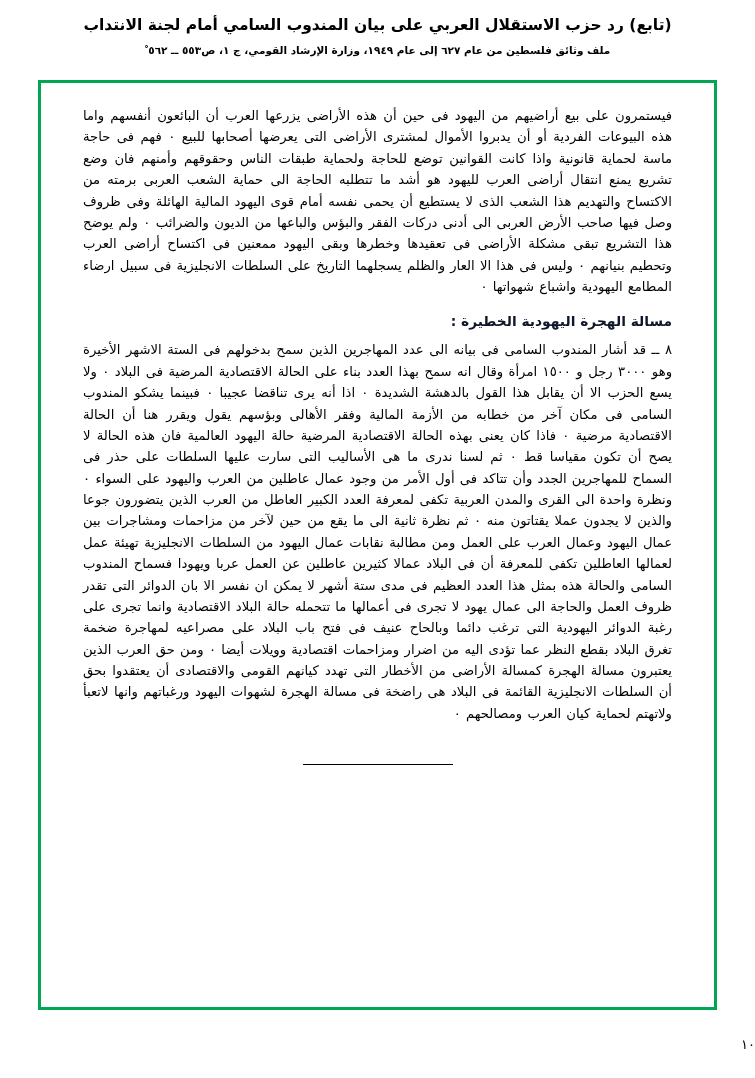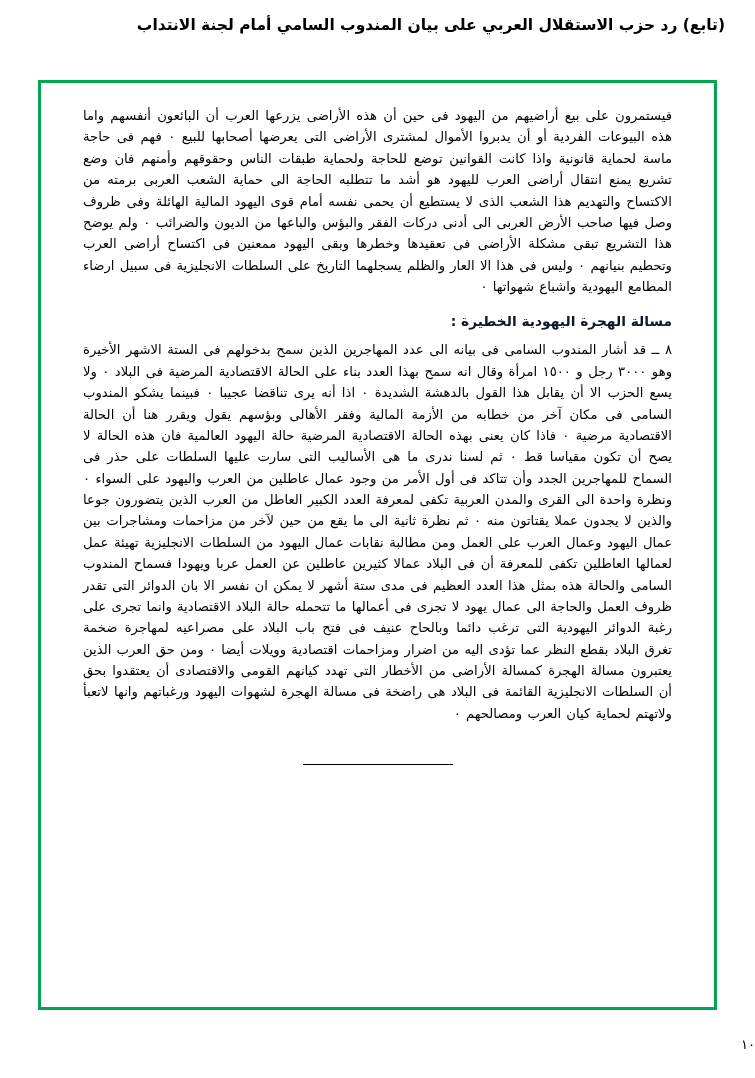--- a/index.html
+++ b/index.html
@@ -16,21 +16,21 @@
     overflow: hidden;
   }
   .page {
     width: 755px;
     height: 1078px;
     position: relative;
     box-sizing: border-box;
     padding: 0;
   }
   .doc-header {
-    text-align: right;
+    text-align: center;
     padding: 14px 30px 0 30px;
   }
   .doc-title {
     font-family: "DejaVu Sans", sans-serif;
     font-size: 15.5px;
     font-weight: bold;
     line-height: 1.5;
     color: #000;
     direction: rtl;
   }
@@ -103,20 +103,21 @@
     direction: rtl;
   }
 </style>
 </head>
 <body>
 
 <div class="page">
 
   <div class="doc-header">
     <div class="doc-title">(تابع) رد حزب الاستقلال العربي على بيان المندوب السامي أمام لجنة الانتداب</div>
+    <div class="doc-subtitle">ملف وثائق فلسطين من عام ٦٢٧ إلى عام ١٩٤٩، وزارة الإرشاد القومي، ج ١، ص٥٥٣ ــ ٥٦٢ ْ</div>
   </div>
 
   <div class="frame">
     <div class="frame-inner">
 
       <p class="para first">فيستمرون على بيع أراضيهم من اليهود فى حين أن هذه الأراضى يزرعها العرب أن البائعون أنفسهم واما هذه البيوعات الفردية أو أن يدبروا الأموال لمشترى الأراضى التى يعرضها أصحابها للبيع ٠ فهم فى حاجة ماسة لحماية قانونية واذا كانت القوانين توضع للحاجة ولحماية طبقات الناس وحقوقهم وأمنهم فان وضع تشريع يمنع انتقال أراضى العرب لليهود هو أشد ما تتطلبه الحاجة الى حماية الشعب العربى برمته من الاكتساح والتهديم هذا الشعب الذى لا يستطيع أن يحمى نفسه أمام قوى اليهود المالية الهائلة وفى ظروف وصل فيها صاحب الأرض العربى الى أدنى دركات الفقر والبؤس والباعها من الديون والضرائب ٠ ولم يوضح هذا التشريع تبقى مشكلة الأراضى فى تعقيدها وخطرها وبقى اليهود ممعنين فى اكتساح أراضى العرب وتحطيم بنيانهم ٠ وليس فى هذا الا العار والظلم يسجلهما التاريخ على السلطات الانجليزية فى سبيل ارضاء المطامع اليهودية واشباع شهواتها ٠</p>
 
       <div class="section-heading">مسالة الهجرة اليهودية الخطيرة :</div>
 
       <p class="para">٨ ــ قد أشار المندوب السامى فى بيانه الى عدد المهاجرين الذين سمح بدخولهم فى الستة الاشهر الأخيرة وهو ٣٠٠٠ رجل و ١٥٠٠ امرأة وقال انه سمح بهذا العدد بناء على الحالة الاقتصادية المرضية فى البلاد ٠ ولا يسع الحزب الا أن يقابل هذا القول بالدهشة الشديدة ٠ اذا أنه يرى تناقضا عجيبا ٠ فبينما يشكو المندوب السامى فى مكان آخر من خطابه من الأزمة المالية وفقر الأهالى وبؤسهم يقول ويقرر هنا أن الحالة الاقتصادية مرضية ٠ فاذا كان يعنى بهذه الحالة الاقتصادية المرضية حالة اليهود العالمية فان هذه الحالة لا يصح أن تكون مقياسا قط ٠ ثم لسنا ندرى ما هى الأساليب التى سارت عليها السلطات على حذر فى السماح للمهاجرين الجدد وأن تتاكد فى أول الأمر من وجود عمال عاطلين من العرب واليهود على السواء ٠ ونظرة واحدة الى القرى والمدن العربية تكفى لمعرفة العدد الكبير العاطل من العرب الذين يتضورون جوعا والذين لا يجدون عملا يقتاتون منه ٠ ثم نظرة ثانية الى ما يقع من حين لآخر من مزاحمات ومشاجرات بين عمال اليهود وعمال العرب على العمل ومن مطالبة نقابات عمال اليهود من السلطات الانجليزية تهيئة عمل لعمالها العاطلين تكفى للمعرفة أن فى البلاد عمالا كثيرين عاطلين عن العمل عربا ويهودا فسماح المندوب السامى والحالة هذه بمثل هذا العدد العظيم فى مدى ستة أشهر لا يمكن ان نفسر الا بان الدوائر التى تقدر ظروف العمل والحاجة الى عمال يهود لا تجرى فى أعمالها ما تتحمله حالة البلاد الاقتصادية وانما تجرى على رغبة الدوائر اليهودية التى ترغب دائما وبالحاح عنيف فى فتح باب البلاد على مصراعيه لمهاجرة ضخمة تغرق البلاد بقطع النظر عما تؤدى اليه من اضرار ومزاحمات اقتصادية وويلات أيضا ٠ ومن حق العرب الذين يعتبرون مسالة الهجرة كمسالة الأراضى من الأخطار التى تهدد كيانهم القومى والاقتصادى أن يعتقدوا بحق أن السلطات الانجليزية القائمة فى البلاد هى راضخة فى مسالة الهجرة لشهوات اليهود ورغباتهم وانها لاتعبأ ولاتهتم لحماية كيان العرب ومصالحهم ٠</p>

